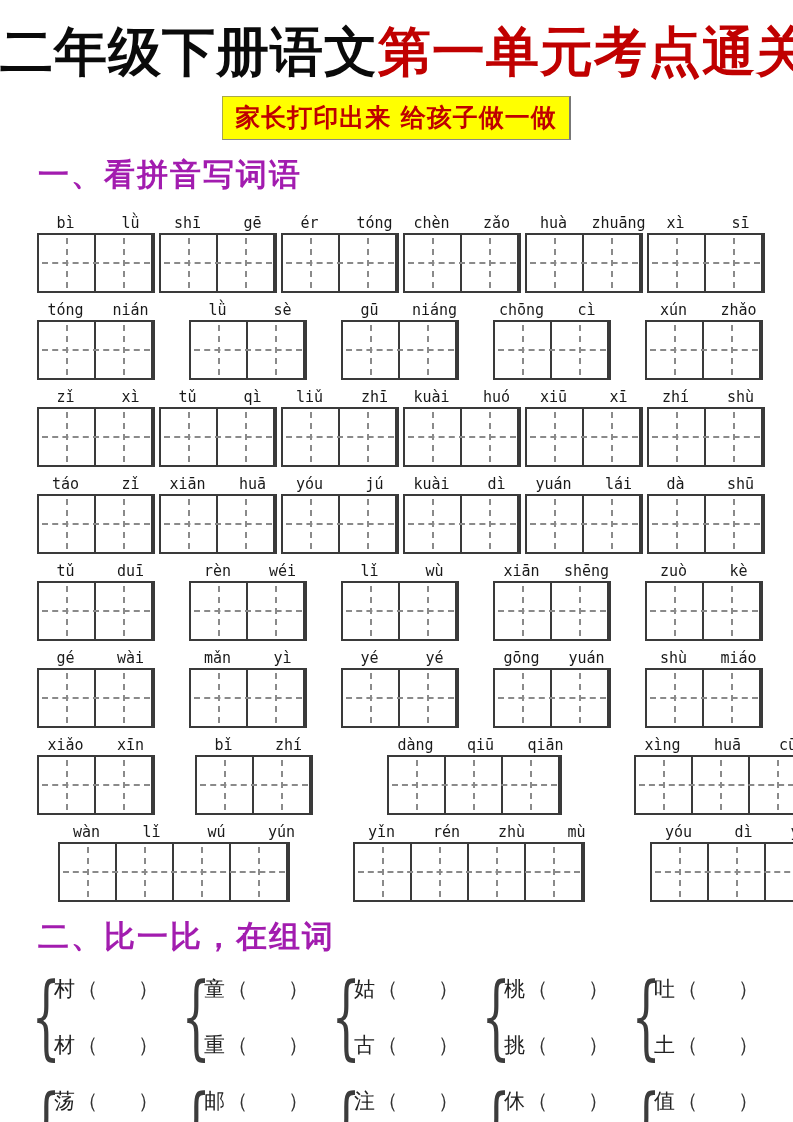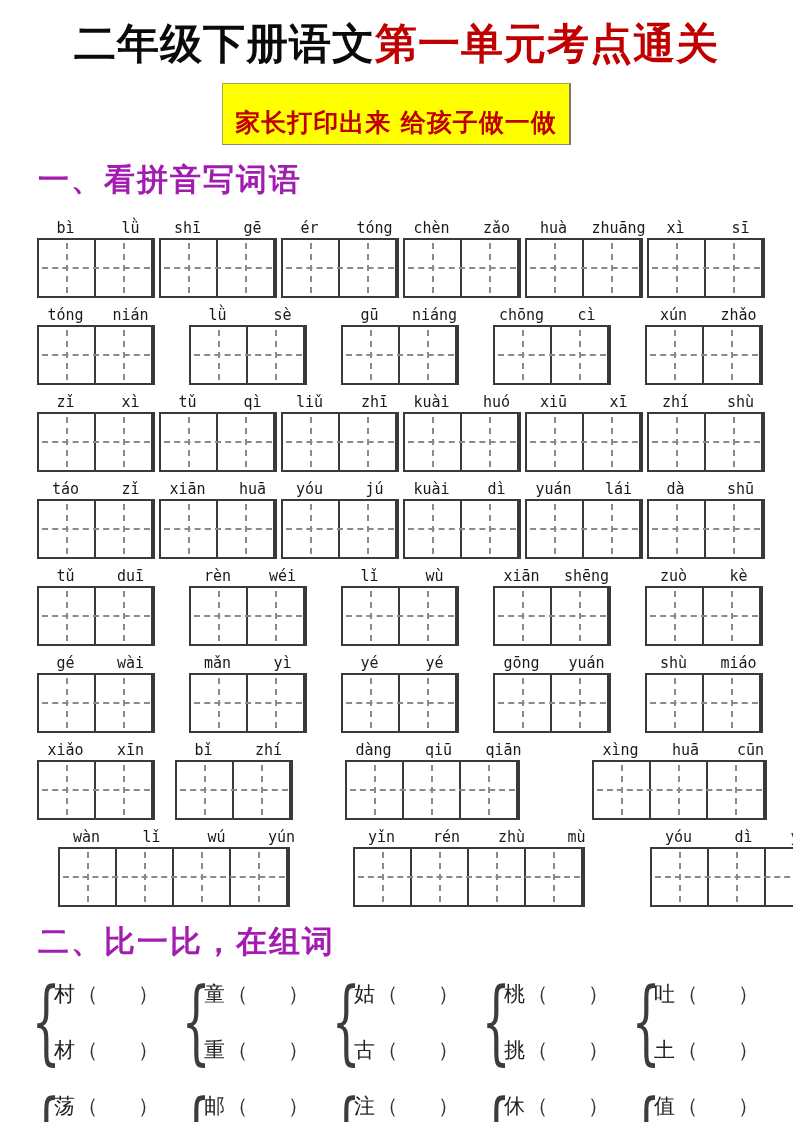--- a/index.html
+++ b/index.html
@@ -4,31 +4,31 @@
 <style>
   html,body{margin:0;padding:0;}
   body{
     width:793px;height:1122px;background:#ffffff;overflow:hidden;
     font-family:"DejaVu Serif","Liberation Serif",serif;
   }
   .page{position:relative;width:793px;height:1122px;}
 
   
   .title{
-    margin:18px 0 0 0;text-align:center;font-size:42px;font-weight:900;
+    margin:18px 0 0 0;text-align:center;font-size:53px;font-weight:900;
     letter-spacing:1px;line-height:1.25;white-space:nowrap;
   }
   .t-black{color:#0a0a0a;}
   .t-red{color:#c00000;}
 
   
   .subtitle-wrap{margin-top:12px;text-align:center;}
   .subtitle{
     display:inline-block;background:#ffff00;color:#bf0000;
-    font-size:25px;font-weight:bold;padding:22px 12px 5px 12px;
+    font-size:25px;font-weight:bold;padding:4px 12px 5px 12px;
     border:1px solid #a8a84a;border-right:2px solid #777;border-bottom:1px solid #888;
     letter-spacing:1px;
   }
 
   
   .sec-head{
     color:#a21caf;font-size:31px;font-weight:bold;
     margin:14px 0 0 38px;letter-spacing:2px;
   }
 
@@ -450,21 +450,21 @@
             <span class="syl">miáo</span>
           </div>
           <div class="grid-box">
             <div class="grid-cell"></div>
             <div class="grid-cell"></div>
             <div class="hline"></div>
           </div>
         </div>
       </div>
       <div class="pin-row">
-        <div class="pin-item" style="margin-right: 16px; align-items: flex-end;">
+        <div class="pin-item" style="margin-right: 36px; align-items: flex-end;">
           <div class="pin-label">
             <span class="syl">xiǎo</span>
             <span class="syl">xīn</span>
           </div>
           <div class="grid-box">
             <div class="grid-cell"></div>
             <div class="grid-cell"></div>
             <div class="hline"></div>
           </div>
         </div>
@@ -472,21 +472,21 @@
           <div class="pin-label">
             <span class="syl">bǐ</span>
             <span class="syl">zhí</span>
           </div>
           <div class="grid-box">
             <div class="grid-cell"></div>
             <div class="grid-cell"></div>
             <div class="hline"></div>
           </div>
         </div>
-        <div class="pin-item" style="margin-right: 60px;">
+        <div class="pin-item" style="margin-right: 60px; margin-left: 22px;">
           <div class="pin-label">
             <span class="syl">dàng</span>
             <span class="syl">qiū</span>
             <span class="syl">qiān</span>
           </div>
           <div class="grid-box">
             <div class="grid-cell"></div>
             <div class="grid-cell"></div>
             <div class="grid-cell"></div>
             <div class="hline"></div>

